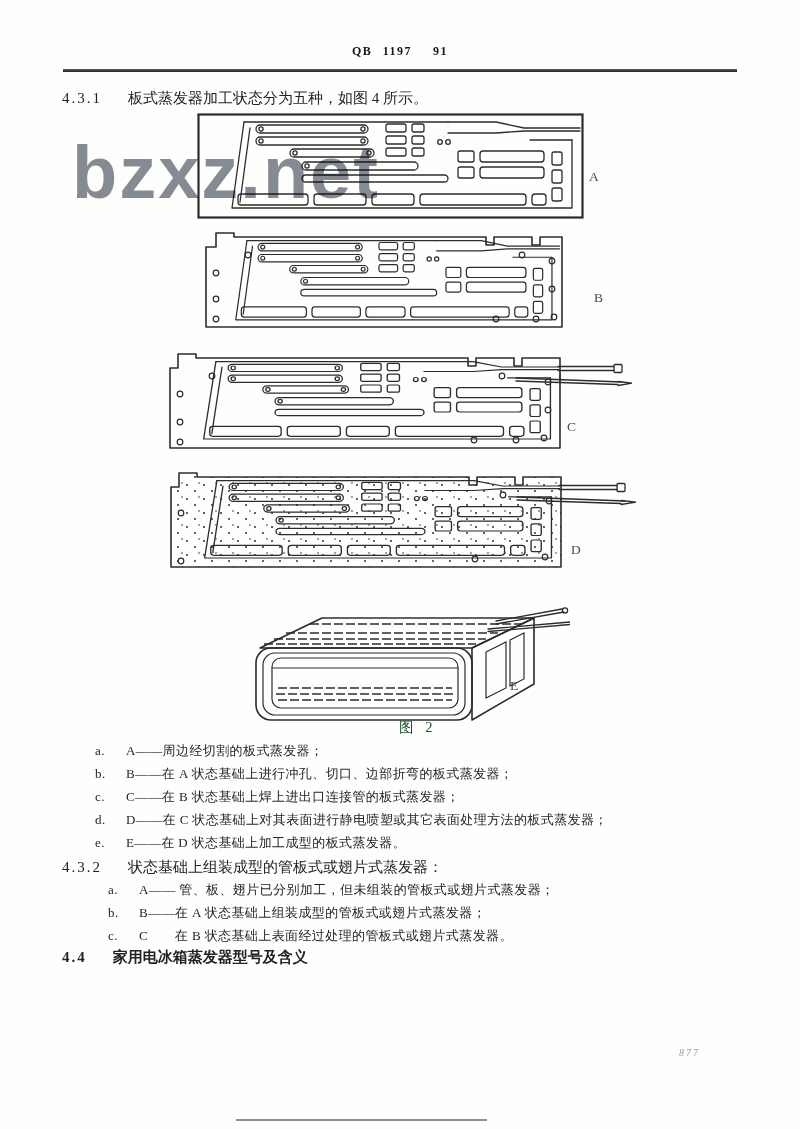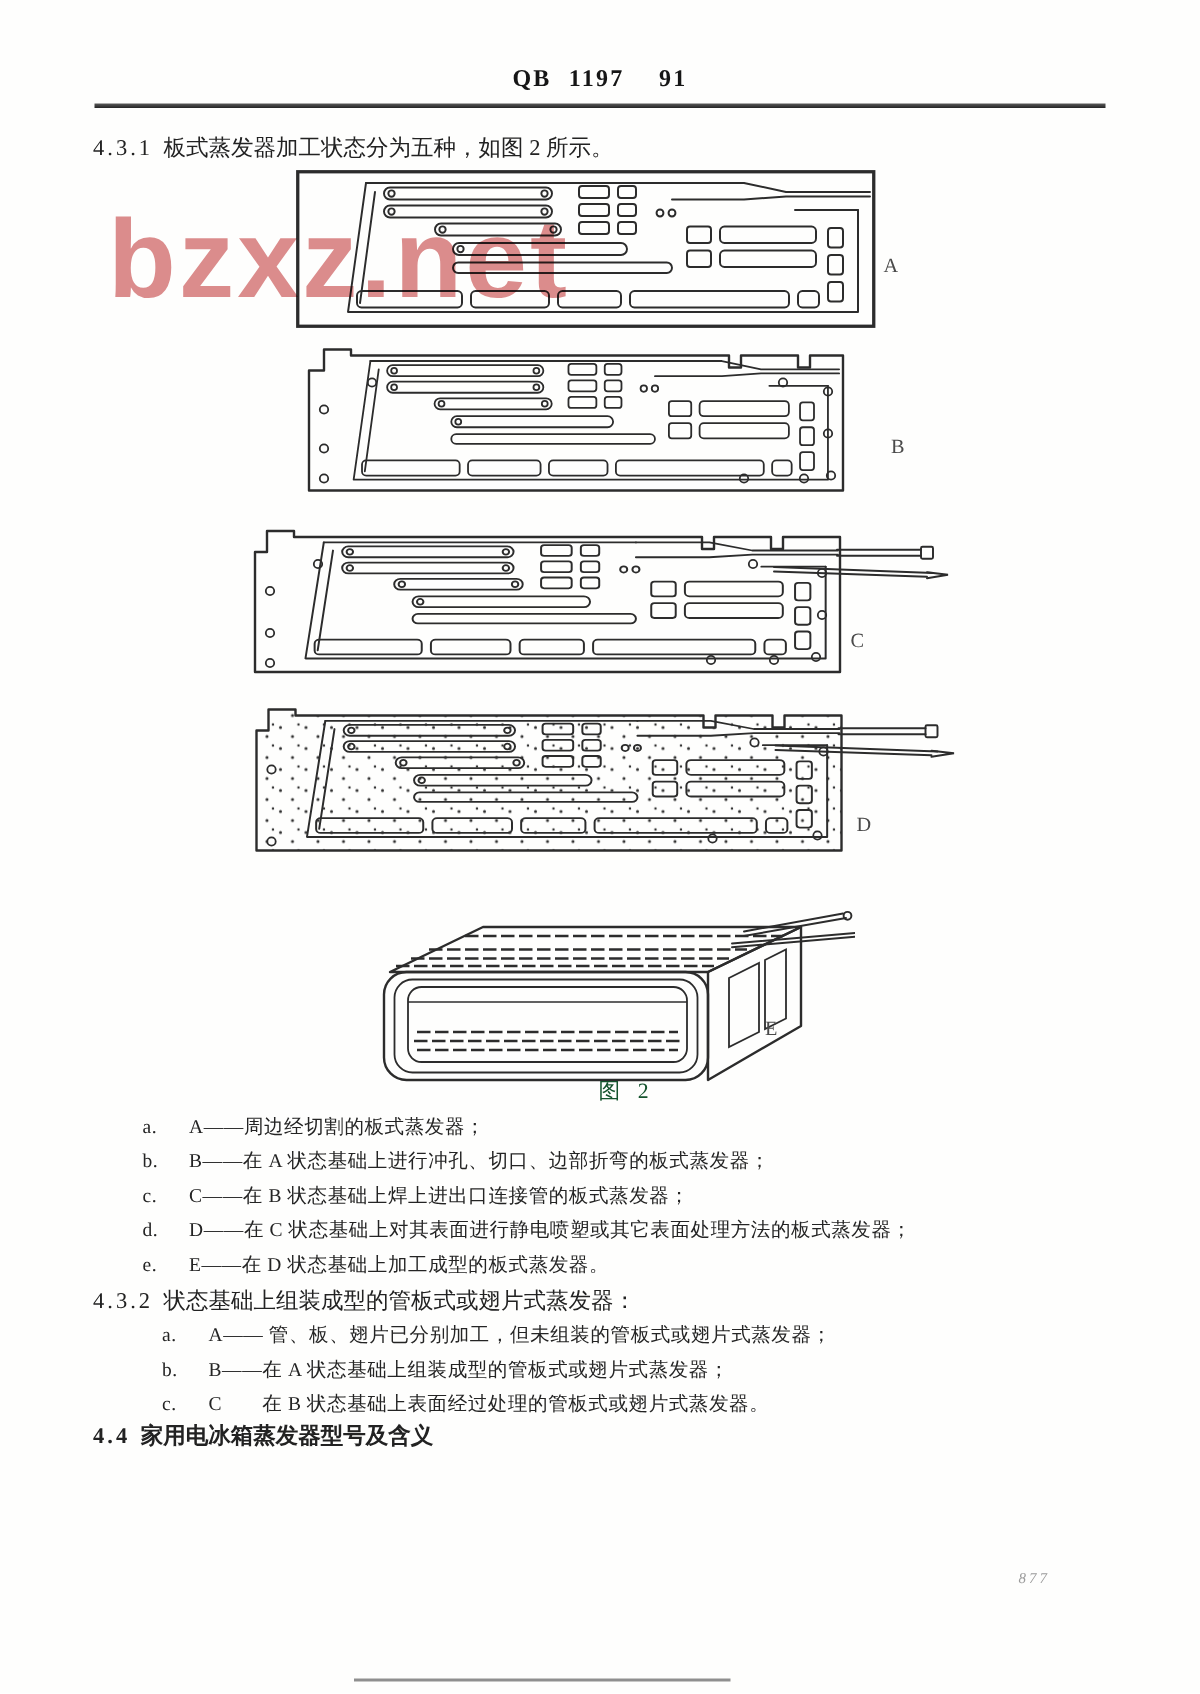--- a/index.html
+++ b/index.html
@@ -3,63 +3,63 @@
 <meta charset="utf-8">
 <style>
   html,body{margin:0;padding:0;background:#ffffff;}
   .page{
     position:relative;width:800px;height:1129px;background:#fefefdff;
     font-family:"Liberation Serif","DejaVu Serif",serif;color:#1e1e1e;overflow:hidden;
   }
   
   .hdr{
     position:absolute;top:44px;left:0;width:800px;text-align:center;
-    font-size:16px;font-weight:bold;letter-spacing:1.5px;word-spacing:6px;
+    font-size:12px;font-weight:bold;letter-spacing:1.5px;word-spacing:6px;
     color:#161616;white-space:pre;
   }
   .rule-top{
     position:absolute;left:63px;top:69px;width:674px;height:3px;
     background:linear-gradient(#5a5a5a,#242424);
   }
   
   .sec{position:absolute;font-size:15px;white-space:nowrap;color:#222;}
-  .sec .num{display:inline-block;letter-spacing:2px;margin-right:7px;}
+  .sec .num{display:inline-block;letter-spacing:2px;margin-right:26px;}
   .sec-44{font-weight:bold;}
   
   .li{position:absolute;font-size:13px;white-space:nowrap;color:#242424;letter-spacing:0.4px;}
   .li .m{display:inline-block;width:31px;}
   
   .figlab{position:absolute;font-size:13.5px;color:#4a4a4a;letter-spacing:0.5px;}
   .caption{position:absolute;left:399px;top:718px;font-size:14.5px;letter-spacing:4px;color:#14532d;}
   
   .diag{position:absolute;}
   
   .watermark{
     position:absolute;left:72px;top:136px;z-index:6;pointer-events:none;
     font-family:"Liberation Sans","DejaVu Sans",sans-serif;font-weight:bold;
-    font-size:74px;line-height:74px;letter-spacing:2px;color:#b91c1c;opacity:.5;
+    font-size:74px;line-height:74px;letter-spacing:2px;color:#0f172a;opacity:.5;
     mix-blend-mode:multiply;
   }
   
   .pageno{
     position:absolute;left:679px;top:1047px;font-size:10px;font-style:italic;
     color:#9b9b9b;letter-spacing:2px;
   }
   .rule-bottom{position:absolute;left:236px;top:1119px;width:251px;height:2px;background:#8f8f8f;}
 </style>
 </head>
 <body>
 
 <div class="page">
 
   <div class="hdr">QB 1197  91</div>
   <div class="rule-top"></div>
 
   <div class="sec" style="left:62px;top:89px">
-    <span class="num">4.3.1</span><span>板式蒸发器加工状态分为五种，如图 2 所示。</span>
+    <span class="num">4.3.1</span><span>板式蒸发器加工状态分为五种，如图 4 所示。</span>
   </div>
 
   <div class="watermark">bzxz.net</div>
 
   <div class="diag" style="left:197px;top:113px">
     <svg width="387" height="106" viewBox="0 0 387 106">
       <defs>
         <g id="channel-pattern" fill="none" stroke="#2c2c2c" stroke-width="1.3" stroke-linejoin="round" stroke-linecap="round">
           <path d="M44,4 H248"></path>
           <path d="M44,4 L32,90 H372 V22"></path>

